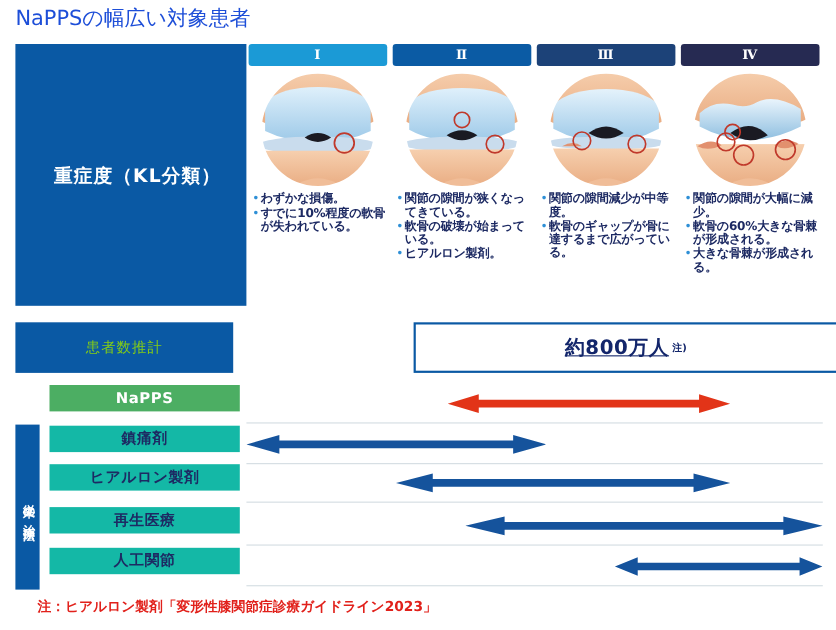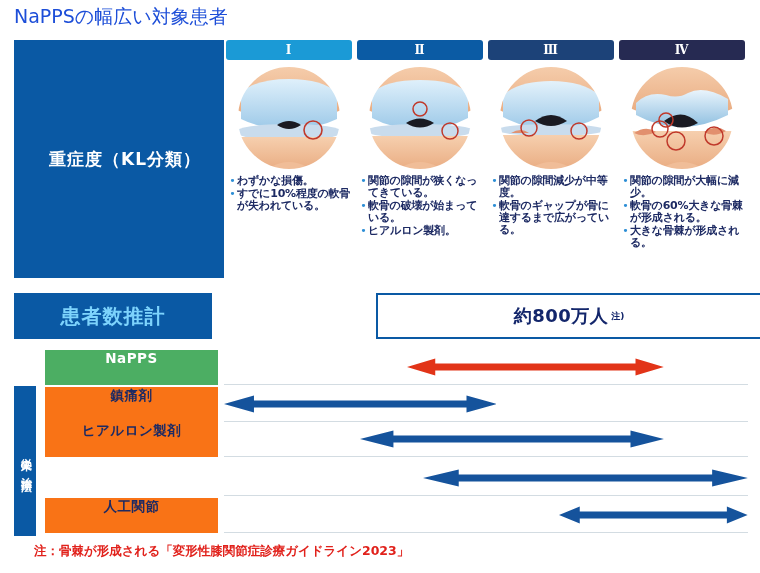--- a/index.html
+++ b/index.html
@@ -127,39 +127,40 @@
     height: 46px;
   }
   .count-label {
     position: absolute;
     left: 0; top: 0;
     width: 198px; height: 46px;
     background: #0a59a4;
     display: flex; align-items: center; justify-content: center;
   }
   .count-label span {
-    color: #7dd3fc;
-    font-size: 20px;
-    font-weight: bold;
+    color: #84cc16;
+    font-size: 13px;
+    font-weight: normal;
     letter-spacing: 1px;
   }
   .count-value-box {
     position: absolute;
     left: 362px; top: 0;
     width: 386px; height: 46px;
     border: 2px solid #0a59a4;
     background: #ffffff;
     display: flex; align-items: center; justify-content: center;
     box-sizing: border-box;
   }
   .count-value {
     color: #13266b;
     font-size: 18px;
     font-weight: bold;
     letter-spacing: 0.5px;
+    text-decoration: underline;
   }
   .count-sup {
     color: #13266b;
     font-size: 9px;
     font-weight: bold;
     vertical-align: super;
     margin-left: 3px;
   }
 
   
@@ -190,32 +191,32 @@
   }
   .trow {
     position: absolute;
     left: 31px;
     width: 703px;
     height: 35px;
   }
   .trow .tlabel {
     position: absolute;
     left: 0; top: 0;
-    width: 173px; height: 35px;
-    display: flex; justify-content: center;
+    width: 173px; height: 24px;
+    display: flex; align-items: center; justify-content: center;
     box-sizing: border-box;
   }
   .trow .tlabel span {
     font-size: 13.5px;
     font-weight: bold;
     letter-spacing: 0.5px;
   }
   .tlabel.green { background: #4cae63; }
   .tlabel.green span { color: #ffffff; }
-  .tlabel.grey  { background: #f97316; }
+  .tlabel.grey  { background: #14b8a6; }
   .tlabel.grey span { color: #1d2a63; }
 
   .ttrack {
     position: absolute;
     left: 179px; top: 0;
     width: 524px; height: 35px;
     border-bottom: 1.5px solid #d3dce2;
     box-sizing: border-box;
   }
   .trow:first-of-type .ttrack { border-top: 1.5px solid #d3dce2; }
@@ -500,20 +501,23 @@
     <div class="ttrack">
       <div class="arrow" style="left:26%; width:58%;">
         <svg width="100%" height="19" viewBox="0 0 100 19" preserveAspectRatio="none">
           <polygon points="0,9.5 11,1 11,6 89,6 89,1 100,9.5 89,18 89,13 11,13 11,18" fill="#15539c"></polygon>
         </svg>
       </div>
     </div>
   </div>
 
   <div class="trow" style="top:111px;">
+    <div class="tlabel grey">
+      <span>再生医療</span>
+    </div>
     <div class="ttrack">
       <div class="arrow" style="left:38%; width:62%;">
         <svg width="100%" height="19" viewBox="0 0 100 19" preserveAspectRatio="none">
           <polygon points="0,9.5 11,1 11,6 89,6 89,1 100,9.5 89,18 89,13 11,13 11,18" fill="#15539c"></polygon>
         </svg>
       </div>
     </div>
   </div>
 
   <div class="trow" style="top:148px;">
@@ -524,13 +528,13 @@
       <div class="arrow" style="left:64%; width:36%;">
         <svg width="100%" height="19" viewBox="0 0 100 19" preserveAspectRatio="none">
           <polygon points="0,9.5 11,1 11,6 89,6 89,1 100,9.5 89,18 89,13 11,13 11,18" fill="#15539c"></polygon>
         </svg>
       </div>
     </div>
   </div>
 
 </div>
 
-<div class="footnote">注：骨棘が形成される「変形性膝関節症診療ガイドライン2023」</div>
+<div class="footnote">注：ヒアルロン製剤「変形性膝関節症診療ガイドライン2023」</div>
 
 </body></html>

